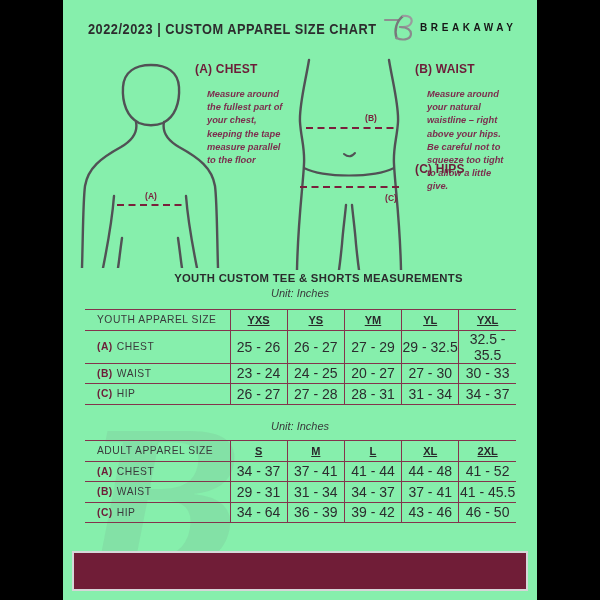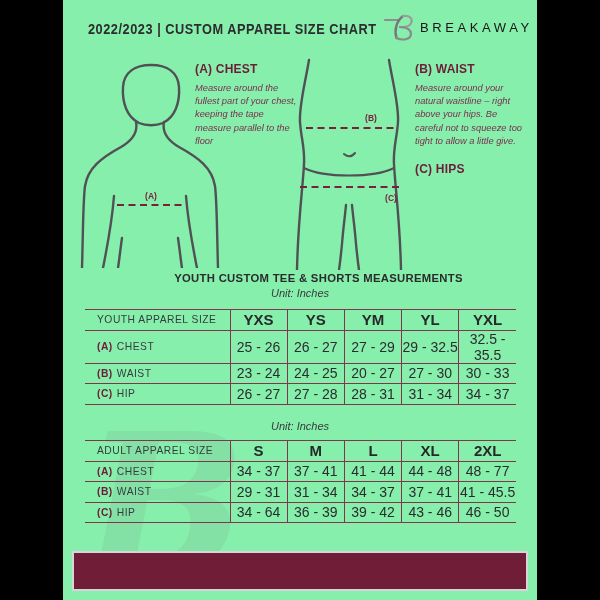--- a/index.html
+++ b/index.html
@@ -14,29 +14,29 @@
   
   .hdr-title{
     position:absolute;left:25px;top:21px;
     font-size:14.5px;font-weight:700;color:#2d2c2e;letter-spacing:.6px;
     transform:scaleX(.88);transform-origin:left center;white-space:nowrap;
   }
   .logo{
     position:absolute;left:320px;top:13px;display:flex;align-items:center;gap:7px;
   }
   .brand{
-    font-size:13px;font-weight:400;letter-spacing:3.6px;color:#161616;white-space:nowrap;
+    font-size:10px;font-weight:700;letter-spacing:3.6px;color:#161616;white-space:nowrap;
   }
   
   .instr{position:absolute;color:#7c2e4e;}
   .instr h3{
     margin:0 0 6px 0;font-size:12px;font-weight:700;color:#6d1d39;letter-spacing:.2px;
   }
   .instr p{
-    margin:0;font-size:9.3px;line-height:1.42;font-style:italic;font-weight:400;
+    margin:12px;font-size:9.3px;line-height:1.42;font-style:italic;font-weight:700;
     white-space:pre-line;
   }
   .i-chest{left:132px;top:62px;width:104px;}
   .i-waist{left:352px;top:62px;width:110px;}
   .i-hips{left:352px;top:162px;width:114px;}
   
   .fig{position:absolute;}
   .fig-torso{left:10px;top:56px;}
   .fig-lower{left:229px;top:58px;}
   
@@ -56,21 +56,21 @@
   }
   .size-table td{
     border:1.4px solid #84334d;height:19.5px;padding:0;
     font-size:14px;text-align:center;color:#2c2c2e;
   }
   .size-table td:first-child{border-left:none;}
   .size-table td:last-child{border-right:none;margin-left:16px;}
   .size-table td.lbl{
     text-align:left;padding-left:12px;letter-spacing:.5px;color:#3a3a3c;font-size:10.3px;margin-top:32px;
   }
-  .size-table tr.hdr td.sz{font-weight:700;font-size:15px;color:#29292b;}
+  .size-table tr.hdr td.sz{font-weight:700;font-size:11px;color:#29292b;text-decoration:underline;}
   .pfx{color:#6d1d39;font-weight:700;}
   .rowlbl{margin-left:4px;letter-spacing:.5px;}
   .tbl-youth{top:309px;}
   .tbl-adult{top:440px;}
   
   .watermark{
     position:absolute;left:22px;top:408px;z-index:0;
     font-family:"DejaVu Serif", serif;font-style:italic;font-weight:700;
     font-size:190px;line-height:1;color:rgba(105,105,118,0.10);pointer-events:none;
   }
@@ -204,21 +204,21 @@
       <td class="sz">L</td>
       <td class="sz">XL</td>
       <td class="sz">2XL</td>
     </tr>
     <tr>
       <td class="lbl"><span class="pfx">(A)</span><span class="rowlbl">CHEST</span></td>
       <td>34 - 37</td>
       <td>37 - 41</td>
       <td>41 - 44</td>
       <td>44 - 48</td>
-      <td>48 - 77</td>
+      <td>41 - 52</td>
     </tr>
     <tr>
       <td class="lbl"><span class="pfx">(B)</span><span class="rowlbl">WAIST</span></td>
       <td>29 - 31</td>
       <td>31 - 34</td>
       <td>34 - 37</td>
       <td>37 - 41</td>
       <td>41 - 45.5</td>
     </tr>
     <tr>

